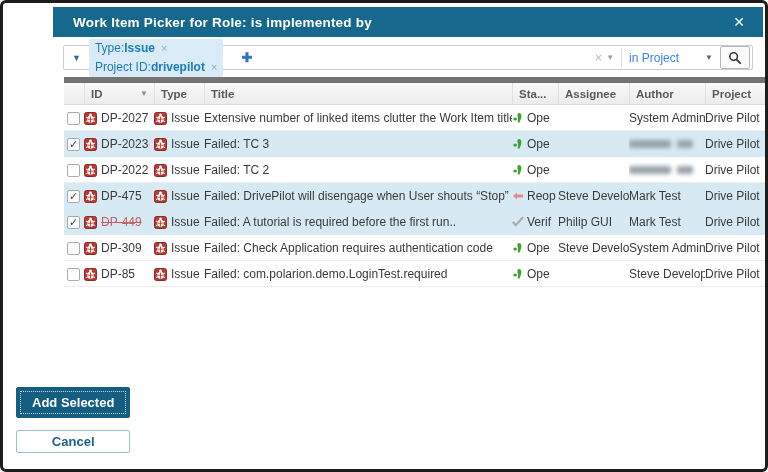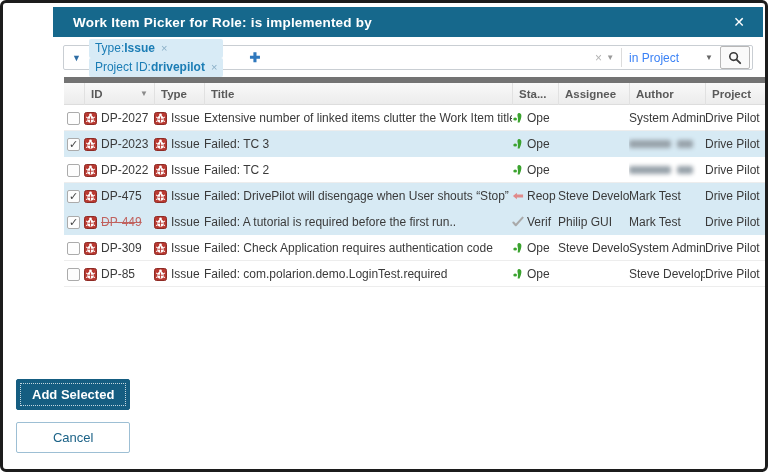--- a/index.html
+++ b/index.html
@@ -18,21 +18,21 @@
   .titlebar .close{ color:#fff; font-size:14px; font-weight:400; cursor:pointer; padding:2px 6px; }
   
   .filterbar{ margin:8px 12px 0 12px; }
   .filter-field{
     height:25px; border:1px solid #c9ced3; background:#fff; border-radius:2px;
     display:flex; align-items:center; padding:0 2px 0 8px;
   }
   .dd-arrow{ color:#2e6da4; font-size:9px; margin-right:8px; cursor:pointer; }
   .chip{
     background:#d8ebf6; border-radius:2px; height:19px; display:flex; align-items:center;
-    padding:0 6px; margin-right:22px; font-size:12px; color:#1b7db5; white-space:nowrap;
+    padding:0 6px; margin-right:14px; font-size:12px; color:#1b7db5; white-space:nowrap;
   }
   .chip b{ font-weight:700; }
   .chip .chip-x{ margin-left:6px; color:#8aafc7; font-size:11px; cursor:pointer; }
   .add-filter{ color:#2f78bd; font-size:13px; font-weight:700; margin-left:4px; cursor:pointer; }
   .filter-spacer{ flex:1; }
   .clear-x{ color:#b3b3b3; font-size:12px; cursor:pointer; padding:0 3px; }
   .small-caret{ color:#9a9a9a; font-size:8px; cursor:pointer; padding:0 4px 0 1px; }
   .vsep{ width:1px; height:19px; background:#dcdcdc; margin:0 7px 0 3px; }
   .scope{ display:flex; align-items:center; cursor:pointer; }
   .scope-label{ font-size:12px; color:#3b82f6; }
@@ -76,22 +76,22 @@
   .blurblob.b1{ width:42px; margin-right:6px; } .blurblob.b2{ width:16px; }
   
   .footer{ position:absolute; left:13px; bottom:16px; display:flex; gap:12px;flex-direction:column; }
   .btn-primary{
     background:#155d81; color:#fff; font-weight:700; font-size:13px;
     border:1px solid #155d81; border-radius:2px; padding:0 15px; height:31px;
     outline:1px dotted rgba(255,255,255,.75); outline-offset:-5px; cursor:pointer;
     font-family:"Liberation Sans", sans-serif;
   }
   .btn-secondary{
-    background:#fff; color:#1b6287; font-weight:400; font-size:13px;
-    border:1px solid #9dbfd4; border-radius:2px; padding:0 15px; height:31px; cursor:pointer;
+    background:#fff; color:#1b6287; font-weight:700; font-size:13px;
+    border:1px solid #9dbfd4; border-radius:2px; padding:0 15px; height:23px; cursor:pointer;
     font-family:"Liberation Sans", sans-serif;
   }
 </style>
 </head>
 <body>
 
 <div class="window">
 
   <div class="titlebar">
     <span class="title">Work Item Picker for Role: is implemented by</span>

